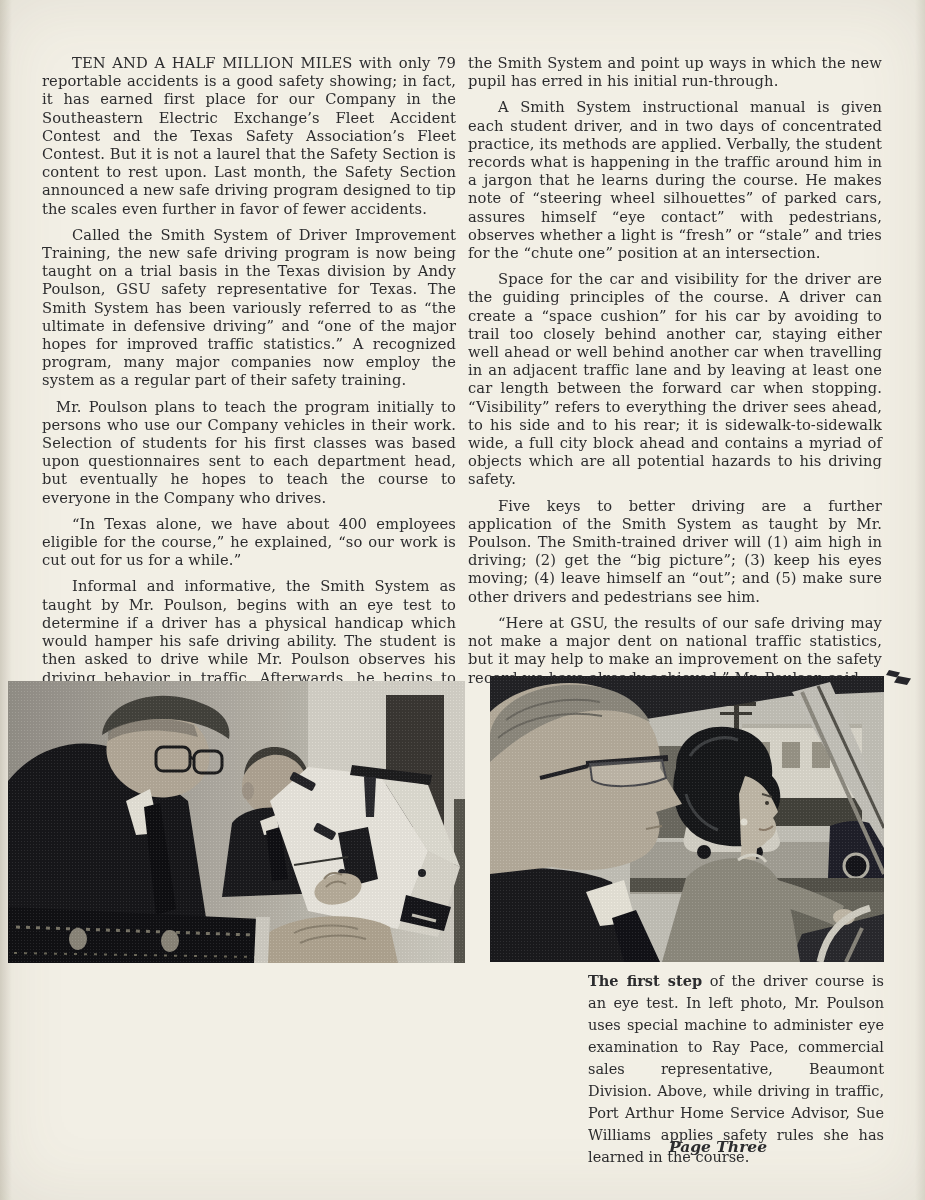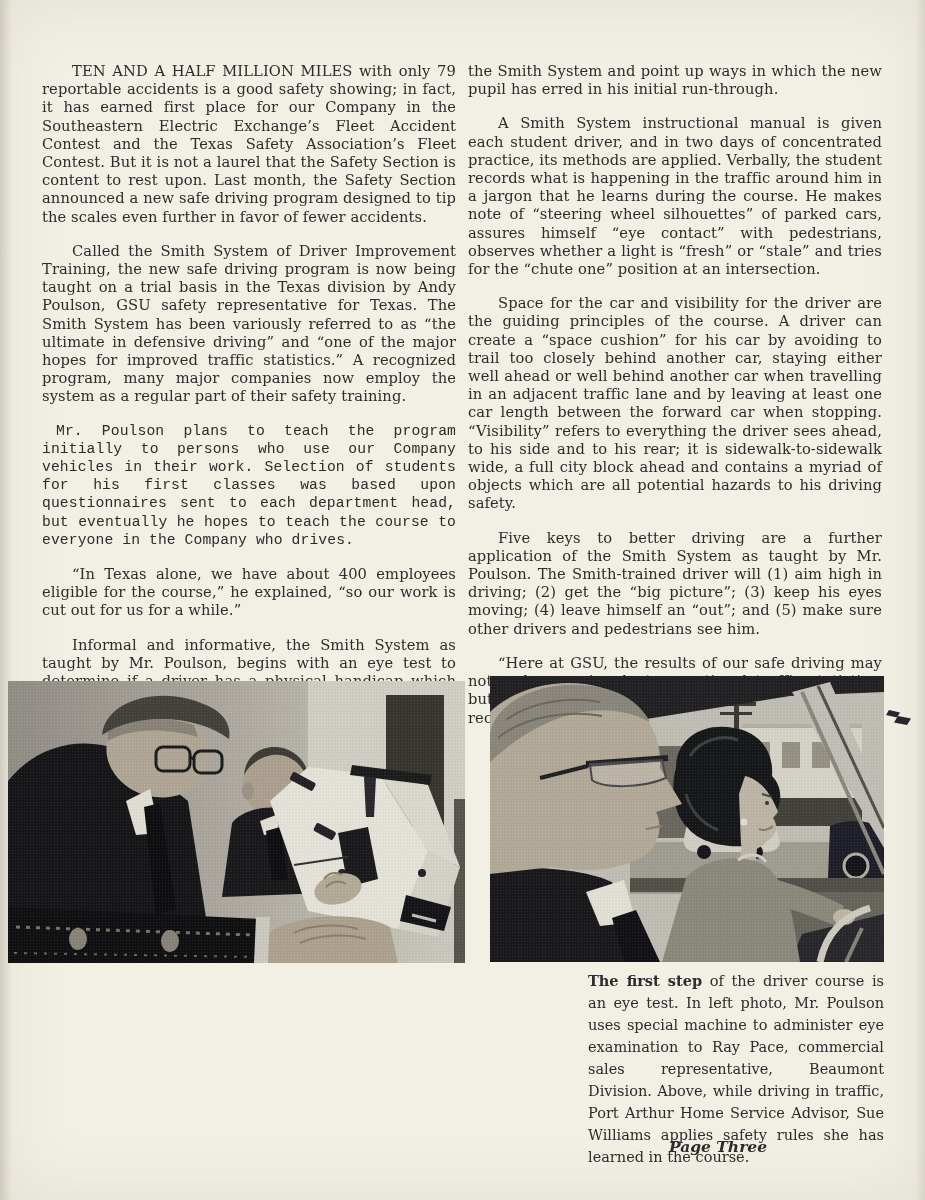--- a/index.html
+++ b/index.html
@@ -18,22 +18,22 @@
     position:absolute; right:0; top:0; width:10px; height:100%;
     background:linear-gradient(270deg, rgba(120,110,88,0.14), rgba(120,110,88,0));
   }
   .col {
     position:absolute; top:46px; width:414px;
     font-size:14.7px; line-height:18.2px; text-align:justify;
     letter-spacing:0.1px;
   }
   .col-left  { left:42px;  }
   .col-right { left:468px; }
-  p.para { margin:16px 0 7px 0; text-indent:30px; }
-  p.indent-small { text-indent:14px;font-family:Liberation Mono, monospace; }
+  p.para { margin:8px 0 7px 0; text-indent:30px; }
+  p.indent-small { text-indent:14px; }
   p.noindent { text-indent:0; }
   p.last { position:relative; }
   .endmark { position:absolute; right:0; bottom:1px; width:26px; height:17px; }
 
   .photo { position:absolute; overflow:hidden; background:#9a968c; }
   .photo-left  { left:8px;   top:681px; width:457px; height:282px; }
   .photo-right { left:490px; top:676px; width:394px; height:286px; }
   .photo svg { display:block; }
   .grain {
     position:absolute; inset:0; pointer-events:none;

